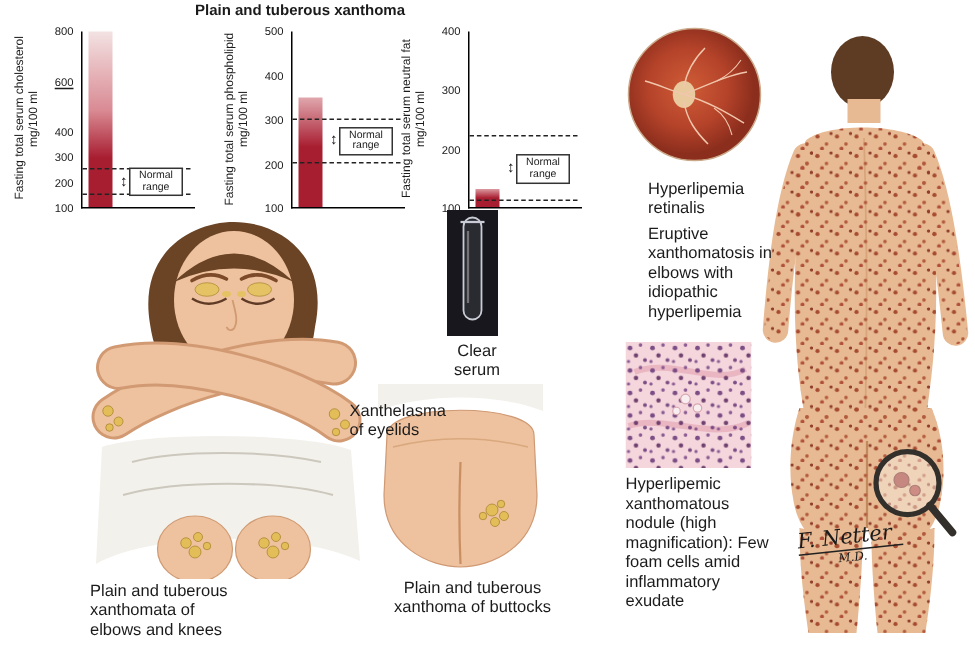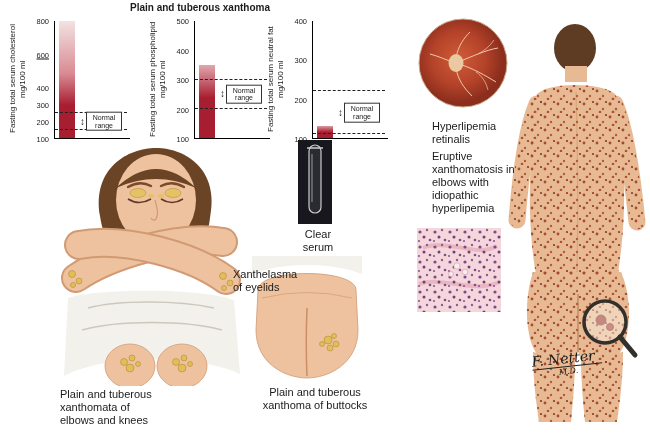--- a/index.html
+++ b/index.html
@@ -276,19 +276,20 @@
       </g>
     </svg>
   </div>
 
   <div class="cap" id="cap-xanthelasma">Xanthelasma of eyelids</div>
   <div class="cap" id="cap-clear-serum">Clear serum</div>
   <div class="cap" id="cap-elbows">Plain and tuberous xanthomata of elbows and knees</div>
   <div class="cap" id="cap-buttocks">Plain and tuberous xanthoma of buttocks</div>
   <div class="cap" id="cap-retinalis">Hyperlipemia retinalis</div>
   <div class="cap" id="cap-eruptive">Eruptive xanthomatosis in elbows with idiopathic hyperlipemia</div>
+  <div class="cap" id="cap-nodule">Hyperlipemic xanthomatous nodule (high magnification): Few foam cells amid inflammatory exudate</div>
 
   <div class="sig">
     <div class="name">F. Netter</div>
     <div class="md">M.D.</div>
   </div>
 
 </div>
 
 </body></html>

